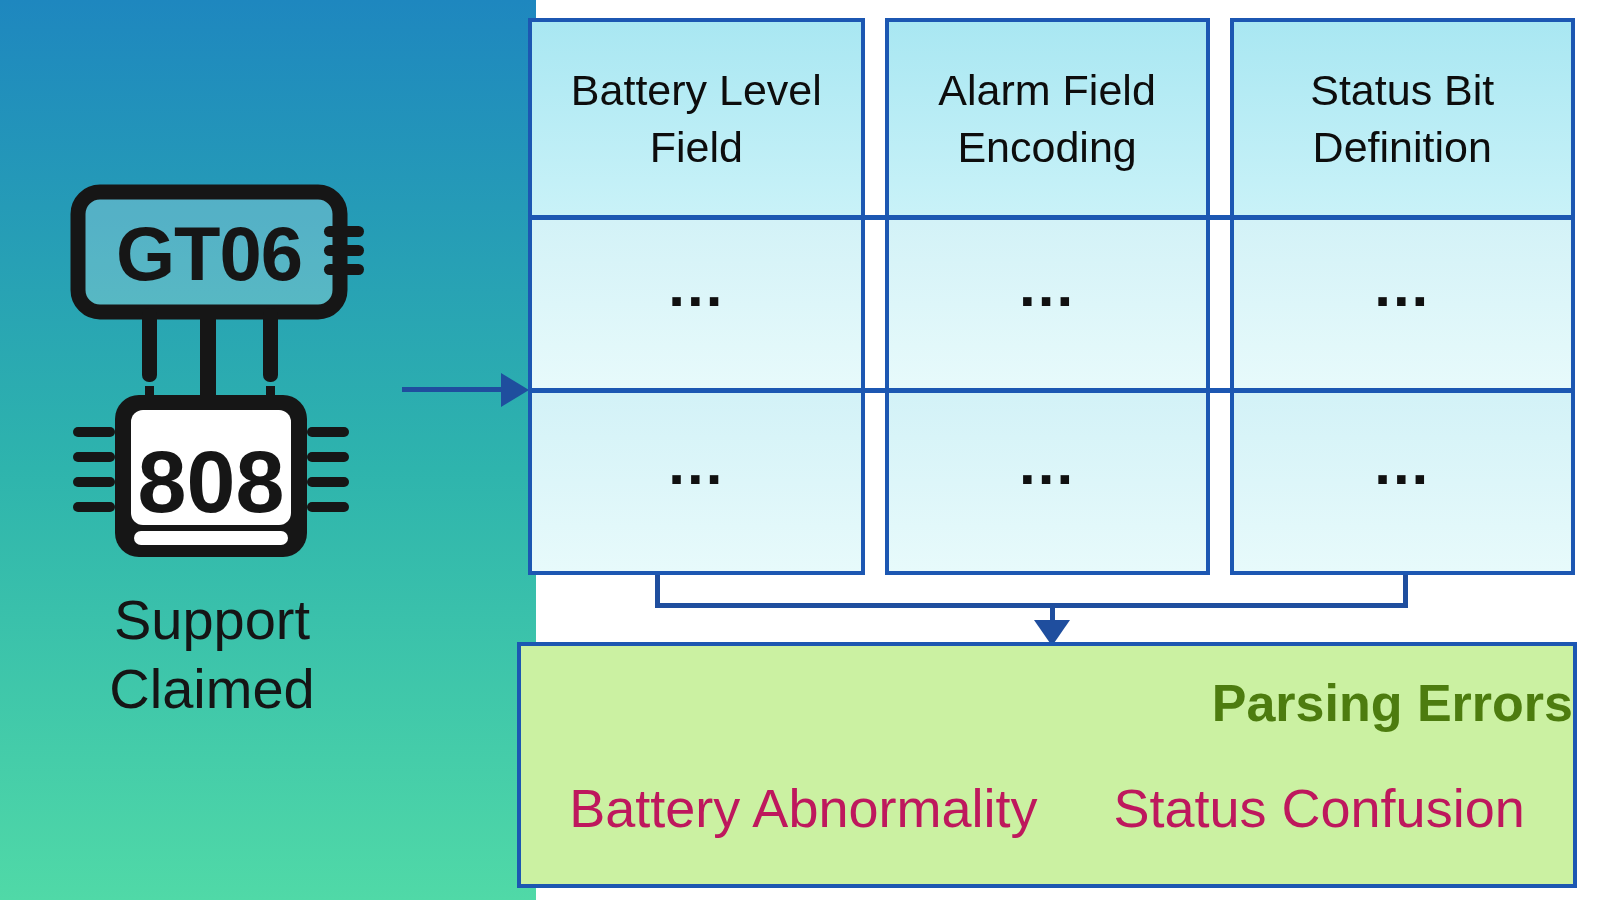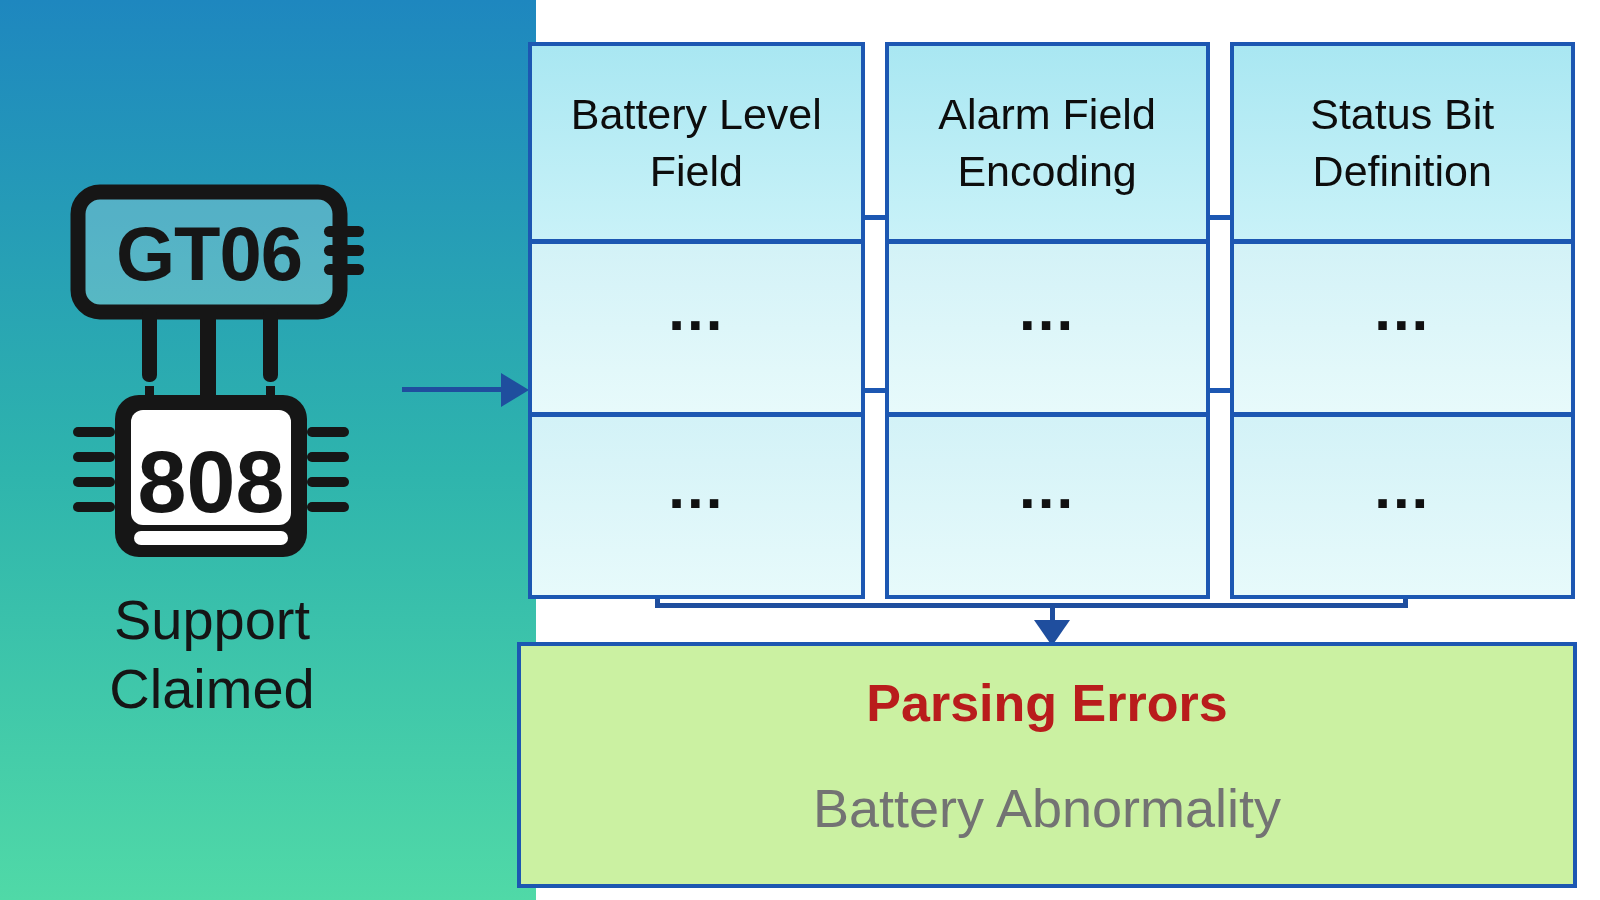--- a/index.html
+++ b/index.html
@@ -15,21 +15,21 @@
   #device-icon{position:absolute;left:60px;top:178px;}
   #claimed-caption{
     position:absolute;left:0;top:585px;width:424px;text-align:center;
     font-size:56px;line-height:69px;color:#151515;
   }
   
   #claims-table{position:absolute;left:528px;top:18px;width:1047px;height:557px;}
   .gap-line{position:absolute;left:0;right:0;height:5px;background:#1c57b2;z-index:0;}
   #gap-line-1{top:197px;}
   #gap-line-2{top:370px;}
-  #columns{position:relative;z-index:1;display:flex;gap:20px;height:100%;box-sizing:border-box;margin-top:24px;}
+  #columns{position:relative;z-index:1;display:flex;gap:20px;height:100%;box-sizing:border-box;}
   .col{border:4px solid #1c57b2;box-sizing:border-box;display:flex;flex-direction:column;}
   .col-1{width:342px;}
   .col-2{width:330px;}
   .col-3{width:351px;}
   .cell{display:flex;align-items:center;justify-content:center;}
   .head-cell{
     height:193px;background:linear-gradient(180deg,#a9e7f2 0%,#c9f2f8 100%);
     font-size:43px;line-height:57px;text-align:center;padding:0 8px;box-sizing:border-box;
     color:#0d0d0d;
   }
@@ -55,27 +55,27 @@
   #down-arrow-head{
     position:absolute;left:1034px;top:620px;width:0;height:0;
     border-top:26px solid #1f4e9e;border-left:18px solid transparent;border-right:18px solid transparent;
   }
   
   #result-box{
     position:absolute;left:517px;top:642px;width:1060px;height:246px;
     border:4px solid #1c57b2;box-sizing:border-box;background:#cbf1a2;
   }
   #result-title{
-    position:absolute;left:0;top:28px;width:100%;text-align:center;
-    font-size:52px;font-weight:700;line-height:58px;color:#b91c1c;
+    position:absolute;left:0;top:28px;width:100%;text-align:right;
+    font-size:52px;font-weight:700;line-height:58px;color:#4d7c0f;
   }
   #result-items{
     position:absolute;left:0;top:133px;width:100%;
     display:flex;justify-content:center;gap:76px;
-    font-size:54px;line-height:58px;color:#737373;
+    font-size:54px;line-height:58px;color:#be185d;
   }
 </style>
 </head>
 <body>
 
 <div id="canvas">
 
   <div id="left-panel">
     <svg id="device-icon" width="320" height="395" viewBox="0 0 320 395">
 
@@ -161,16 +161,17 @@
   <div class="line" id="conn-left"></div>
   <div class="line" id="conn-right"></div>
   <div class="line" id="conn-horiz"></div>
   <div class="line" id="conn-stem"></div>
   <div id="down-arrow-head"></div>
 
   <div id="result-box">
     <div id="result-title">Parsing Errors</div>
     <div id="result-items">
       <span>Battery Abnormality</span>
+      <span>Status Confusion</span>
     </div>
   </div>
 
 </div>
 
 </body></html>

